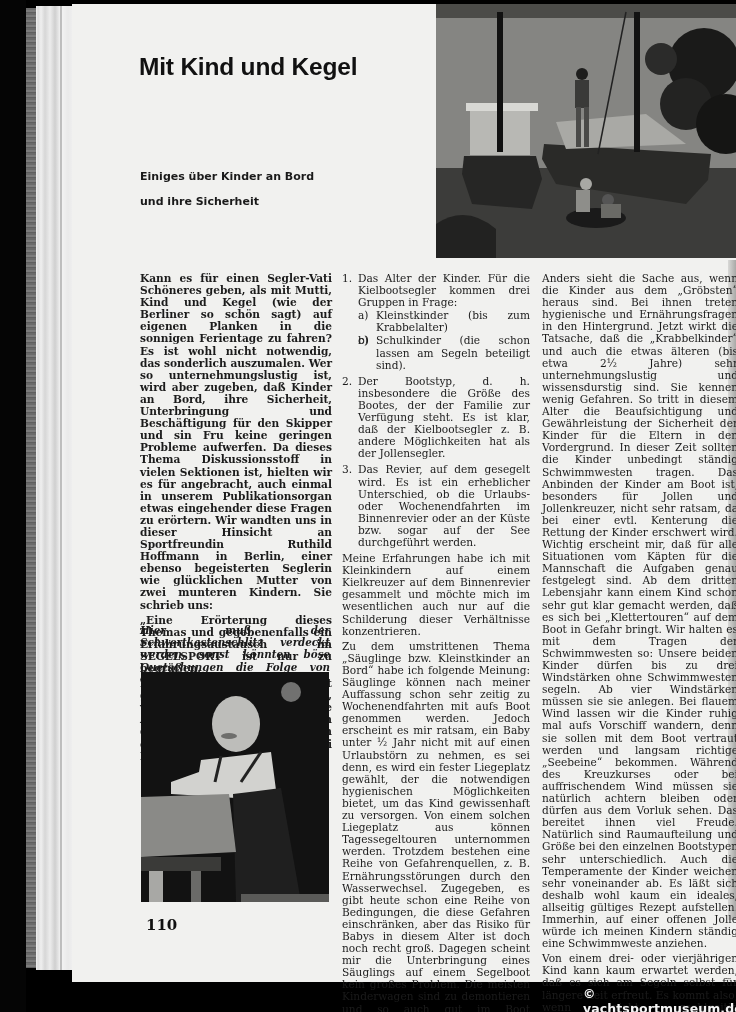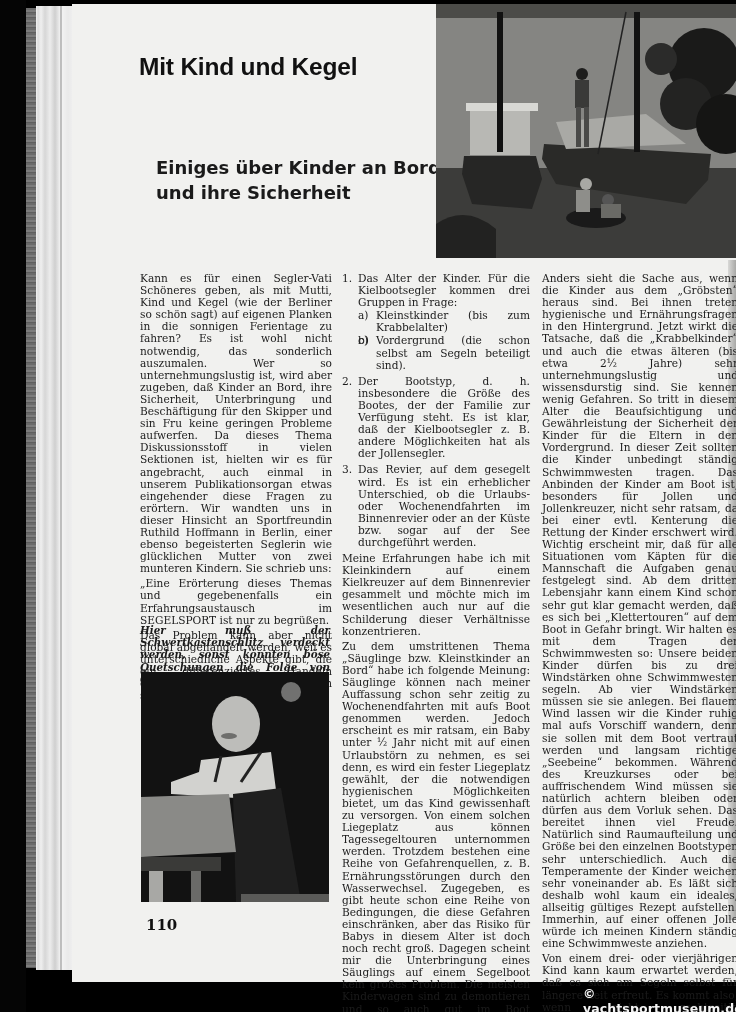--- a/index.html
+++ b/index.html
@@ -8,32 +8,32 @@
 
   .spine-dark { position: absolute; left: 0; top: 0; width: 26px; height: 1012px; background: #050505; }
   .spine-gray { position: absolute; left: 26px; top: 8px; width: 10px; height: 960px;
     background: repeating-linear-gradient(180deg,#6a6a6a 0 2px,#7c7c7c 2px 4px,#5e5e5e 4px 5px); }
   .page-edges { position: absolute; left: 36px; top: 6px; width: 40px; height: 964px;
     background: linear-gradient(90deg,#f3f3f3 0px,#dcdcdc 2px,#efefef 5px,#d6d6d6 9px,#ececec 14px,#cfcfcf 19px,#f0f0f0 24px,#8a8a8a 25px,#f2f2f2 26px,#e9e9e9 32px,#f3f3f3 40px); }
   .page { position: absolute; left: 72px; top: 4px; width: 664px; height: 978px; background: #f1f1ef; }
 
   .title { position: absolute; left: 139px; top: 50px; width: 290px;
     font-family: Liberation Sans, sans-serif; font-weight: bold; font-size: 24.5px; line-height: 34px; color: #111; letter-spacing: -0.2px; }
-  .subtitle { position: absolute; left: 140px; top: 155px; width: 290px;
-    font-family: "DejaVu Sans", sans-serif; font-weight: bold; font-size: 18px; line-height: 25px; color: #1a1a1a; margin-left: 16px; }
+  .subtitle { position: absolute; left: 140px; top: 164px; width: 290px;
+    font-family: "DejaVu Sans", sans-serif; font-weight: bold; font-size: 11px; line-height: 25px; color: #1a1a1a; }
 
   .photo { position: absolute; overflow: hidden; }
   .photo-boats { left: 436px; top: 4px; width: 300px; height: 254px;
     background: linear-gradient(180deg,#5a5a58 0%,#6e6e6b 6%,#7d7d7a 30%,#6c6c69 55%,#3d3d3b 80%,#2a2a29 100%); }
   .photo-baby { left: 141px; top: 672px; width: 188px; height: 230px;
     background: radial-gradient(ellipse at 55% 35%,#2b2b2b 0%,#151515 60%,#0b0b0b 100%); }
 
   .col { position: absolute; font-size: 10.6px; line-height: 12.1px; color: #1b1b1b; text-align: justify; hyphens: manual; }
   .col p { margin-bottom: 3px; }
-  .col1 { left: 140px; top: 272px; width: 192px; }
+  .col1 { left: 140px; top: 272px; width: 192px; font-weight: bold; }
   .col2 { left: 342px; top: 272px; width: 188px; }
   .col3 { left: 542px; top: 272px; width: 196px; }
 
   .caption { position: absolute; left: 140px; top: 624px; width: 190px;
     font-style: italic; font-weight: bold; font-size: 10.3px; line-height: 12.2px; color: #1b1b1b; text-align: justify; }
 
   .list { list-style: none; }
   .list > li { position: relative; padding-left: 16px; margin-bottom: 4px; }
   .list .num { position: absolute; left: 0; top: 0; }
   .sublist { list-style: none; margin: 1px 0 1px 0; }
@@ -130,21 +130,21 @@
 </div>
 
 <div class="col col2">
   <ol class="list">
     <li>
       <span class="num">1.</span>
       <span>Das Alter der Kinder. Für die Kielbootsegler kommen drei Gruppen in Frage:</span>
       <ul class="sublist">
         <li><span class="lbl">a)</span><span>Kleinstkinder (bis zum Krabbelalter)</span></li>
         <li><span class="lbl">b)</span></li>
-        <li><span class="lbl">c)</span><span>Vordergrund (die schon selbst am Segeln beteiligt sind).</span></li>
+        <li><span class="lbl">c)</span><span>Schulkinder (die schon lassen am Segeln beteiligt sind).</span></li>
       </ul>
     </li>
     <li>
       <span class="num">2.</span>
       <span>Der Bootstyp, d. h. insbesondere die Größe des Bootes, der der Familie zur Verfügung steht. Es ist klar, daß der Kielbootsegler z. B. andere Möglichkeiten hat als der Jollensegler.</span>
     </li>
     <li>
       <span class="num">3.</span>
       <span>Das Revier, auf dem gesegelt wird. Es ist ein erheblicher Unterschied, ob die Urlaubs- oder Wochenendfahrten im Binnenrevier oder an der Küste bzw. sogar auf der See durchgeführt werden.</span>
     </li>

